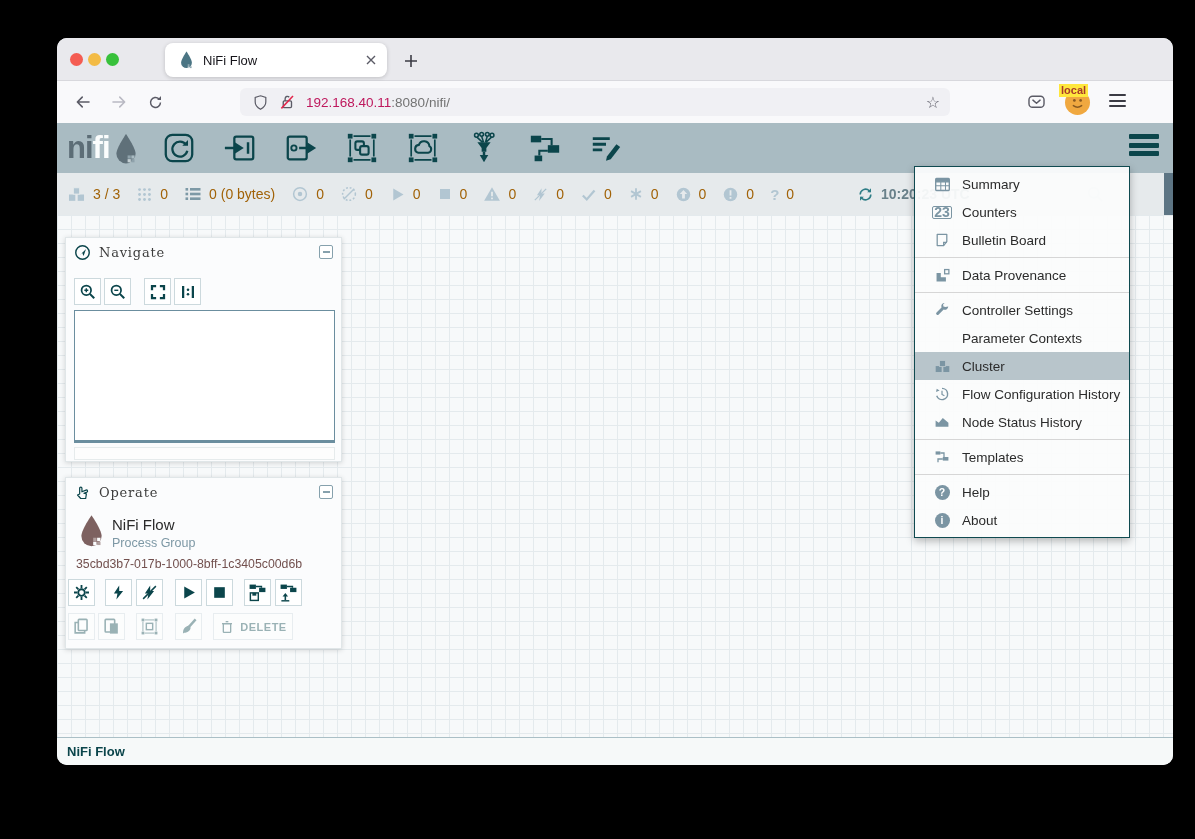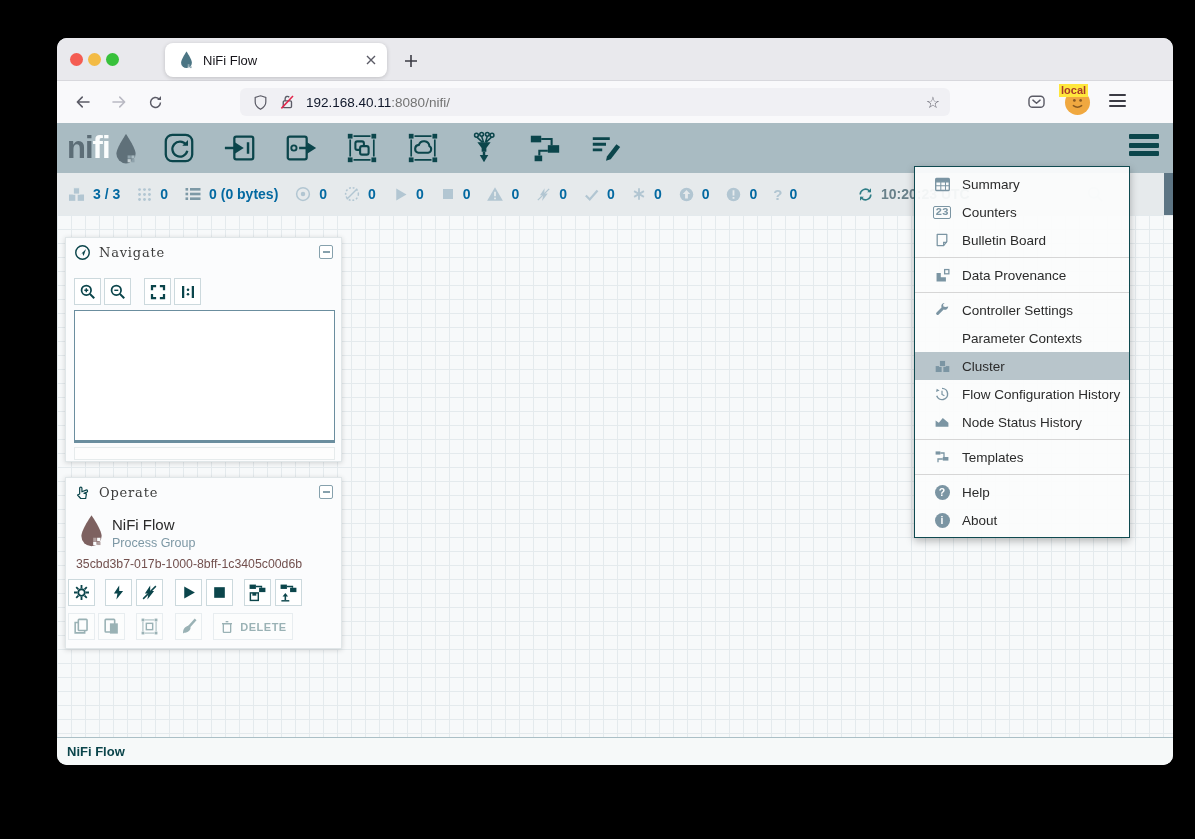--- a/index.html
+++ b/index.html
@@ -14,42 +14,42 @@
   .t-yellow{left:31px;background:#f3bb45;}
   .t-green{left:49px;background:#38c13b;}
   .tab{position:absolute;left:108px;top:5px;width:222px;height:34px;background:#fff;border-radius:8px;box-shadow:0 1px 4px rgba(0,0,0,.18);display:flex;align-items:center;padding:0 10px 0 14px;}
   .tab-title{font-size:13px;color:#15141a;margin-left:9px;flex:1;}
   .newtab{position:absolute;left:341px;top:10px;width:26px;height:26px;border-radius:4px;display:flex;align-items:center;justify-content:center;color:#3b3b44;}
 
   .urlbar{position:absolute;left:0;top:43px;width:100%;height:42px;background:#f9f9fb;}
   .navbtn{position:absolute;top:8px;width:26px;height:26px;display:flex;align-items:center;justify-content:center;border-radius:4px;}
   .urlfield{position:absolute;left:183px;top:7px;width:710px;height:28px;background:#f0f0f4;border-radius:6px;display:flex;align-items:center;padding:0 10px 0 12px;}
   .urltext{font-size:13.5px;margin-left:10px;flex:1;display:flex;}
-  .urltext .host{color:#0f172a;}
+  .urltext .host{color:#be185d;}
   .urltext .rest{color:#737373;}
   .star{color:#5b5b66;font-size:16px;}
   .avatar{position:absolute;left:1008px;top:9px;width:25px;height:25px;border-radius:50%;background:#f0a840;overflow:hidden;}
   .local-badge{position:absolute;left:1002px;top:3px;background:#ffe73d;color:#a73a2a;font-size:11px;font-weight:bold;padding:0 2px;line-height:13px;z-index:3;}
   .ffham{position:absolute;left:1052px;top:13px;width:17px;}
   .ffham div{height:2px;background:#3b3b44;margin-bottom:3.5px;border-radius:1px;}
 
   
   .nifitoolbar{position:absolute;left:0;top:85px;width:100%;height:50px;background:#a9bbc2;display:flex;align-items:center;text-align:right;}
   .logo{display:flex;align-items:flex-end;margin-left:10px;margin-right:22px;}
   .logo .n1{font-size:31px;font-weight:bold;color:#5c6d76;letter-spacing:-1px;line-height:34px;}
   .logo .n2{font-size:31px;font-weight:bold;color:#fbfdfd;letter-spacing:-1px;line-height:34px;}
   .dragicons{display:flex;gap:25px;align-items:center;color:#0b454b;}
   .dragicon{width:36px;height:36px;display:flex;align-items:center;justify-content:center;}
   .gmenu-btn{position:absolute;right:14px;top:11px;width:30px;}
   .gmenu-btn div{height:5px;background:#0b454b;margin-bottom:3.5px;border-radius:1px;}
 
   
   .statusbar{position:absolute;left:0;top:135px;width:100%;height:42px;background:#e6eaec;display:flex;align-items:center;gap:16px;padding-left:10px;color:#b2c6d2;}
   .sbitem{display:flex;align-items:center;gap:7px;}
-  .sbval{font-size:14px;font-weight:bold;color:#0369a1;}
+  .sbval{font-size:14px;font-weight:normal;color:#a16207;}
   .sb-time{position:absolute;left:800px;top:0;height:42px;display:flex;align-items:center;gap:7px;}
   .sb-time .t{font-size:14px;font-weight:bold;color:#69818a;white-space:nowrap;}
   .sb-search{position:absolute;left:1028px;top:11px;opacity:.18;color:#5e7a88;}
   .edge-block{position:absolute;right:0;top:0;width:9px;height:42px;background:#5d7584;}
   .qmark{font-size:15px;font-weight:bold;color:#b2c6d2;}
 
   
   .canvas{position:absolute;left:0;top:177px;width:100%;height:522px;background:#f7f9fa;background-image:linear-gradient(#e4eaed 1px,transparent 1px),linear-gradient(90deg,#e4eaed 1px,transparent 1px);background-size:14px 14px;}
   .breadcrumbbar{position:absolute;left:0;top:699px;width:100%;height:28px;background:#f6f9f9;border-top:1px solid #aabfc6;display:flex;align-items:center;padding-left:10px;}
   .breadcrumbbar span{font-size:13px;font-weight:bold;color:#0b454b;}
@@ -74,21 +74,21 @@
   .del-label{font-size:11px;color:#0b454b;letter-spacing:.5px;font-weight:bold;}
 
   
   .gmenu{position:absolute;left:857px;top:128px;width:216px;background:rgba(251,252,252,.94);border:1px solid #0f4a50;box-shadow:0 3px 8px rgba(0,0,0,.28);padding:3px 0;z-index:30;}
   .mi{display:flex;align-items:center;height:28px;padding:0 8px 0 18px;cursor:default;}
   .mi.hl{background:#b8c5cb;}
   .mi .mic{width:18px;display:flex;justify-content:center;color:#7b95a3;}
   .mi .mlabel{margin-left:11px;font-size:13.5px;color:#2b2b2b;white-space:nowrap;}
   .msep{border-top:1px solid #d6d6d6;margin:3px 0;height:0;}
   .circ-badge{width:15px;height:15px;border-radius:50%;background:#7b95a3;color:#fff;font-size:10.5px;font-weight:bold;display:flex;align-items:center;justify-content:center;}
-  .counters-badge{border:1.5px solid #7b95a3;border-radius:2px;color:#7b95a3;font-size:11px;font-weight:bold;padding:0 1.5px;line-height:11px;font-family:Liberation Mono, monospace;}
+  .counters-badge{border:1.5px solid #7b95a3;border-radius:2px;color:#7b95a3;font-size:14px;font-weight:bold;padding:0 1.5px;line-height:11px;}
 </style>
 </head>
 <body>
 
 <div class="window">
 
   <div class="tabbar">
     <div class="traffic t-red"></div>
     <div class="traffic t-yellow"></div>
     <div class="traffic t-green"></div>

